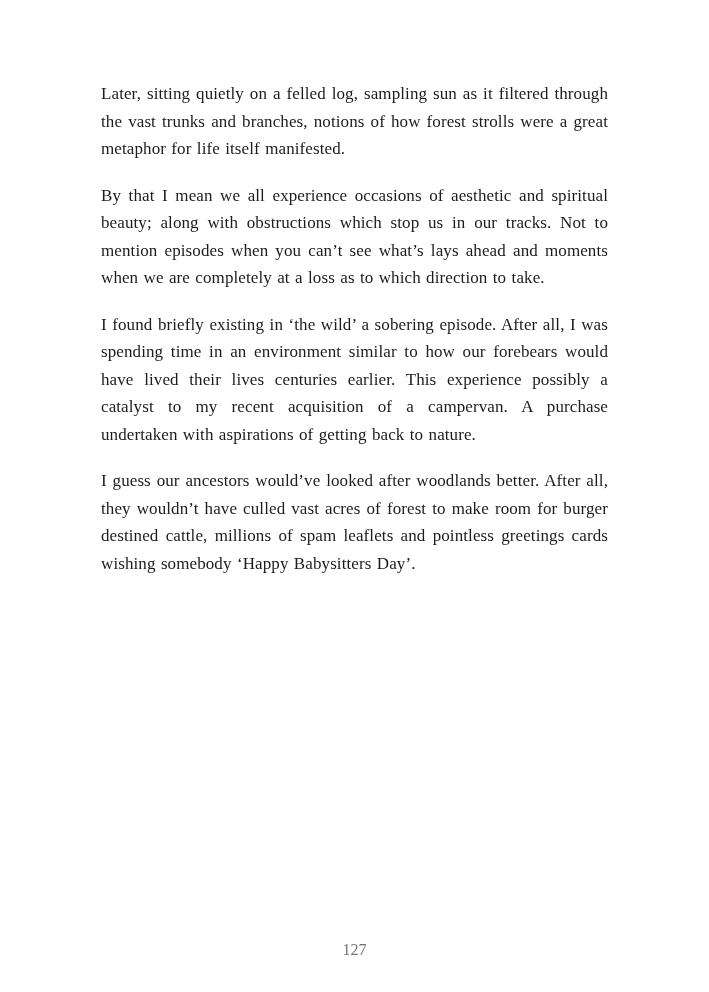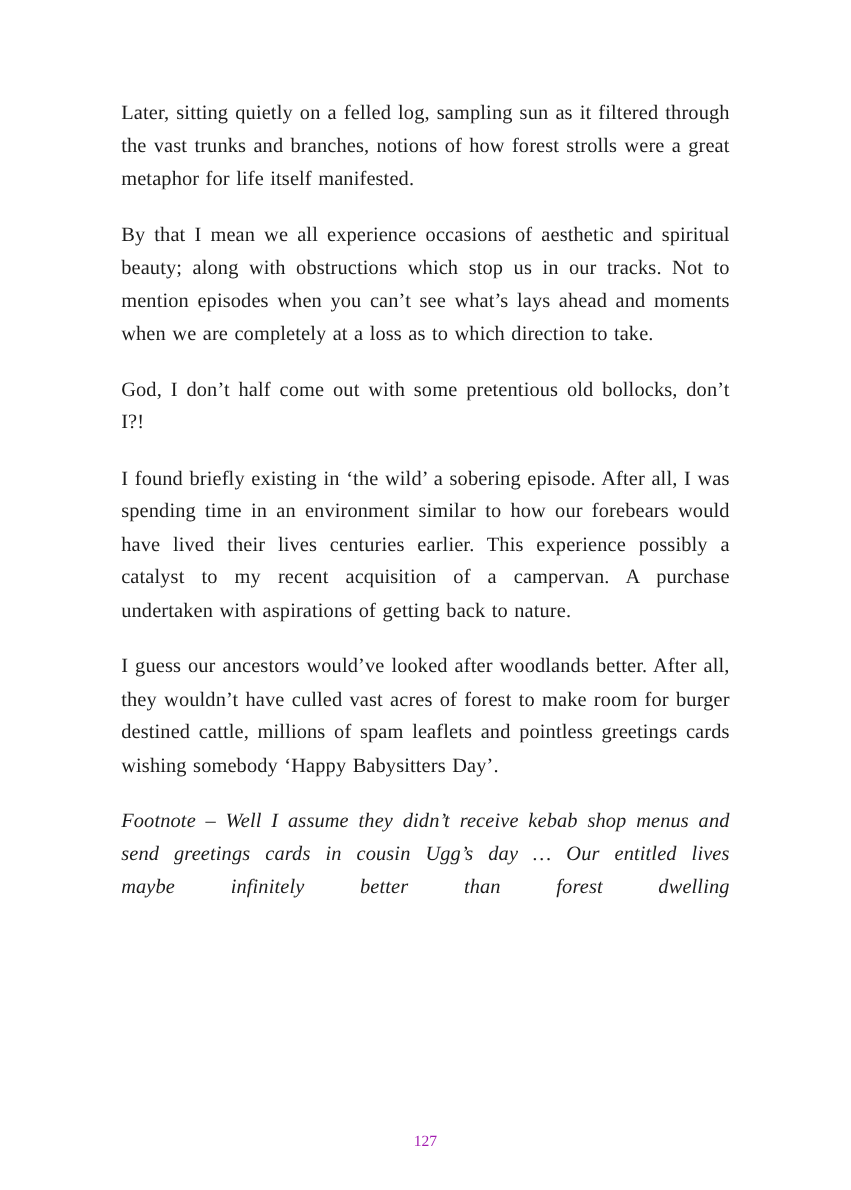--- a/index.html
+++ b/index.html
@@ -36,30 +36,28 @@
     text-align: justify;
     text-align-last: justify;
     word-spacing: 3px;
   }
   .page-number {
     position: absolute;
     bottom: 33px;
     left: 0;
     width: 100%;
     text-align: center;
-    font-size: 13px;
-    color: #a21caf;
+    font-size: 16px;
+    color: #737373;
   }
 </style>
 </head>
 <body>
 
 <div class="page">
   <div class="text-block">
     <p>Later, sitting quietly on a felled log, sampling sun as it filtered through the vast trunks and branches, notions of how forest strolls were a great metaphor for life itself manifested.</p>
     <p>By that I mean we all experience occasions of aesthetic and spiritual beauty; along with obstructions which stop us in our tracks. Not to mention episodes when you can’t see what’s lays ahead and moments when we are completely at a loss as to which direction to take.</p>
-    <p>God, I don’t half come out with some pretentious old bollocks, don’t I?!</p>
     <p>I found briefly existing in ‘the wild’ a sobering episode. After all, I was spending time in an environment similar to how our forebears would have lived their lives centuries earlier. This experience possibly a catalyst to my recent acquisition of a campervan. A purchase undertaken with aspirations of getting back to nature.</p>
     <p>I guess our ancestors would’ve looked after woodlands better. After all, they wouldn’t have culled vast acres of forest to make room for burger destined cattle, millions of spam leaflets and pointless greetings cards wishing somebody ‘Happy Babysitters Day’.</p>
-    <p class="footnote">Footnote – Well I assume they didn’t receive kebab shop menus and send greetings cards in cousin Ugg’s day … Our entitled lives maybe infinitely better than forest dwelling</p>
   </div>
   <div class="page-number">127</div>
 </div>
 
 </body></html>

